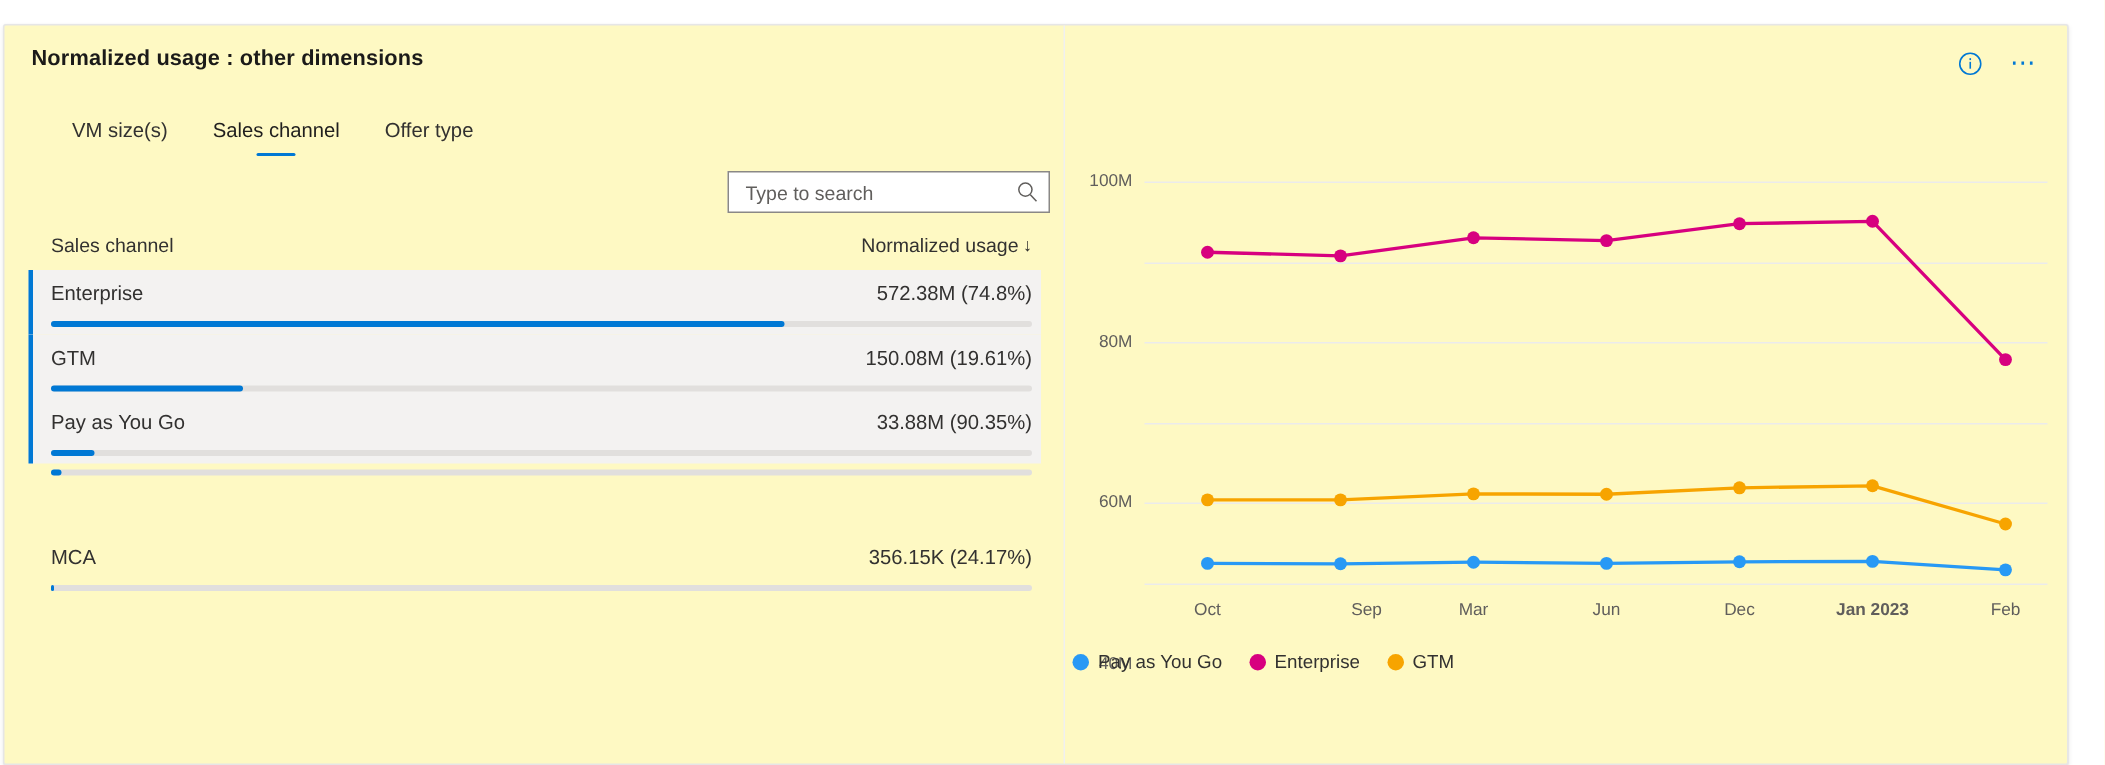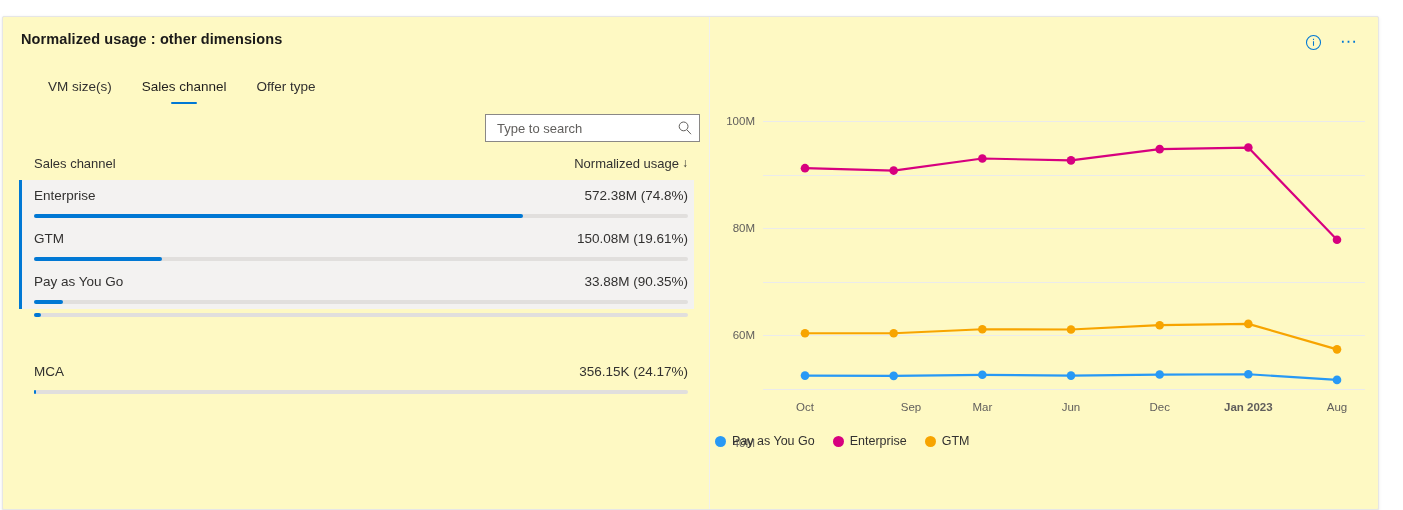--- a/index.html
+++ b/index.html
@@ -368,21 +368,21 @@
           <circle cx="574" cy="228.336" r="4.3" fill="#f7a400"></circle>
         </svg>
       </div>
     <div class="xaxis" id="xaxis">
         <span class="xtick" style="left: 42px;">Oct</span>
         <span class="xtick" style="left: 148px;">Sep</span>
         <span class="xtick" style="left: 219.333px;">Mar</span>
         <span class="xtick" style="left: 308px;">Jun</span>
         <span class="xtick" style="left: 396.667px; text-align: center;">Dec</span>
         <span class="xtick" style="left: 485.333px; font-weight: bold;">Jan 2023</span>
-        <span class="xtick" style="left: 574px;">Aug</span>
+        <span class="xtick" style="left: 574px;">Feb</span>
       </div>
     <div class="legend" id="legend">
         <div class="legend-item">
           <span class="legend-dot" style="background: rgb(40, 153, 245);"></span>
           <span>Pay as You Go</span>
         </div>
         <div class="legend-item">
           <span class="legend-dot" style="background: rgb(215, 0, 127);"></span>
           <span>Enterprise</span>
         </div>

